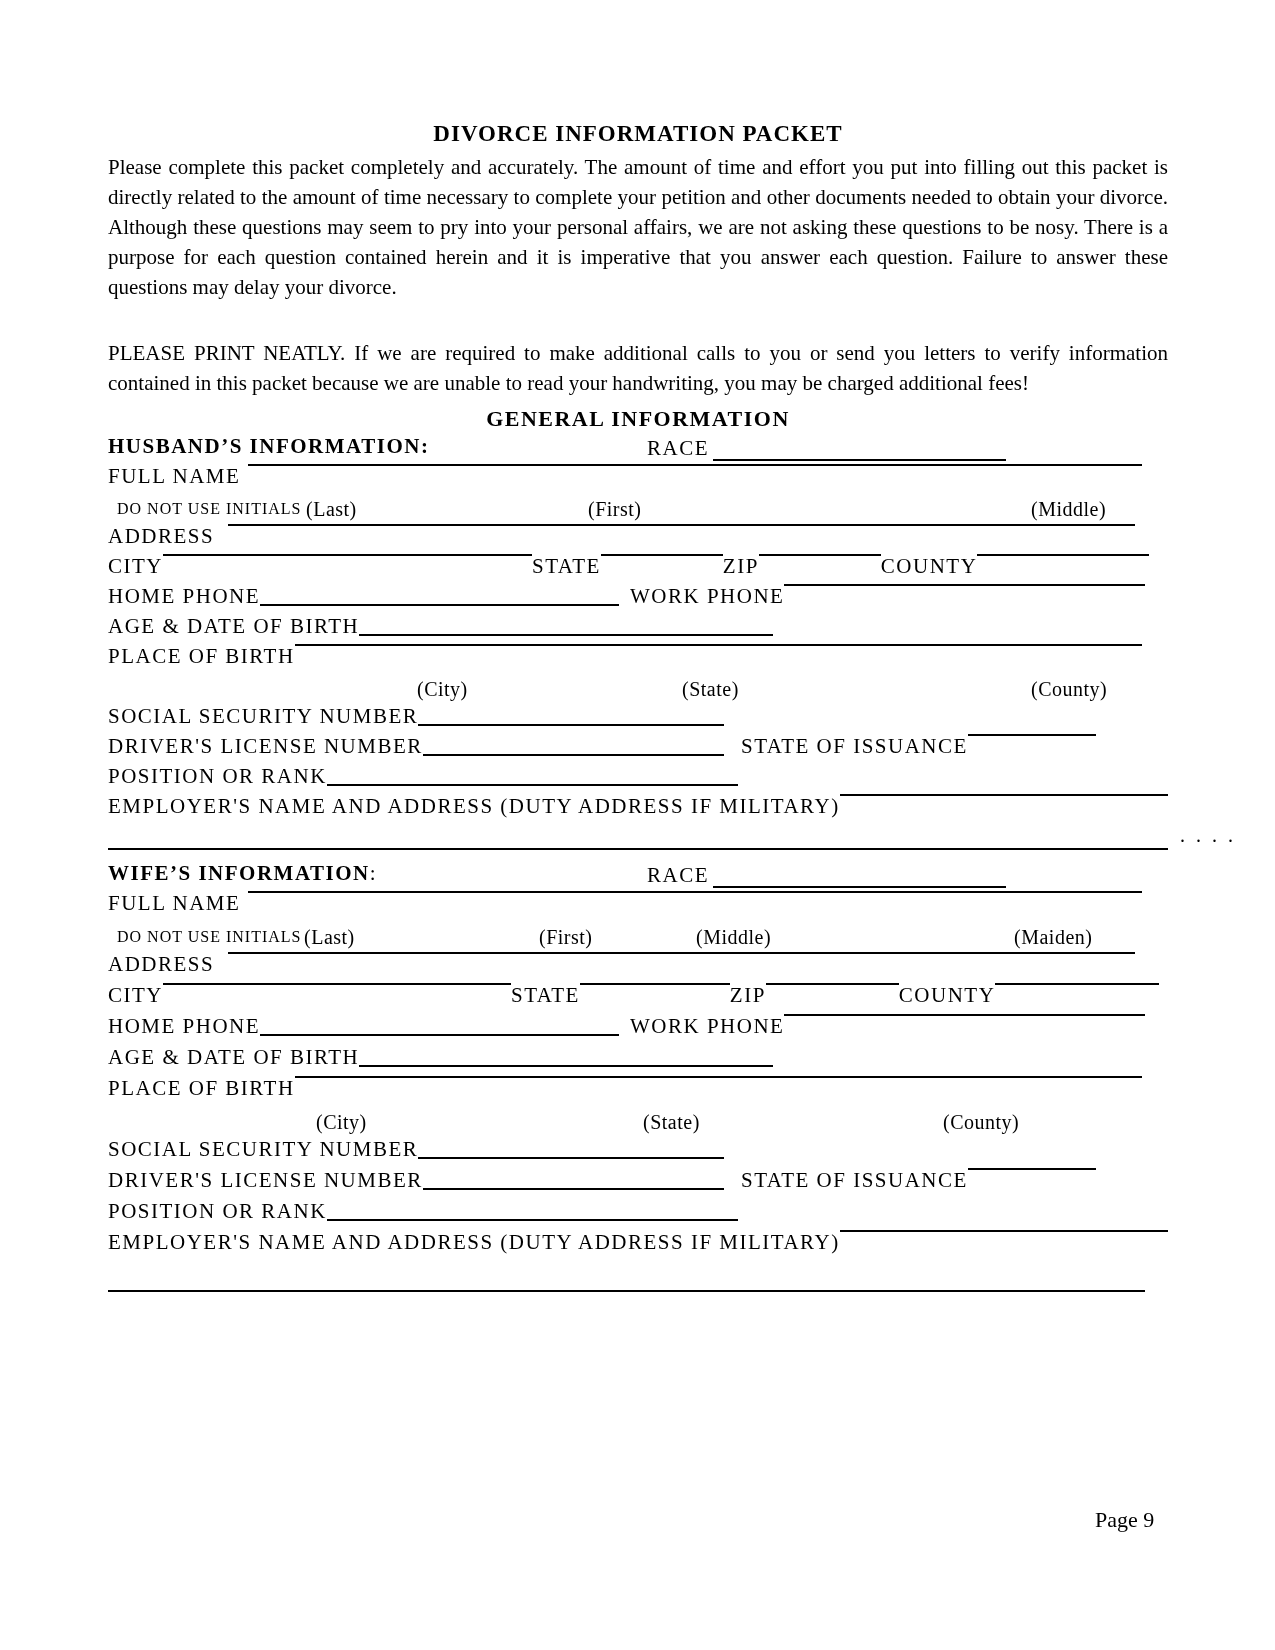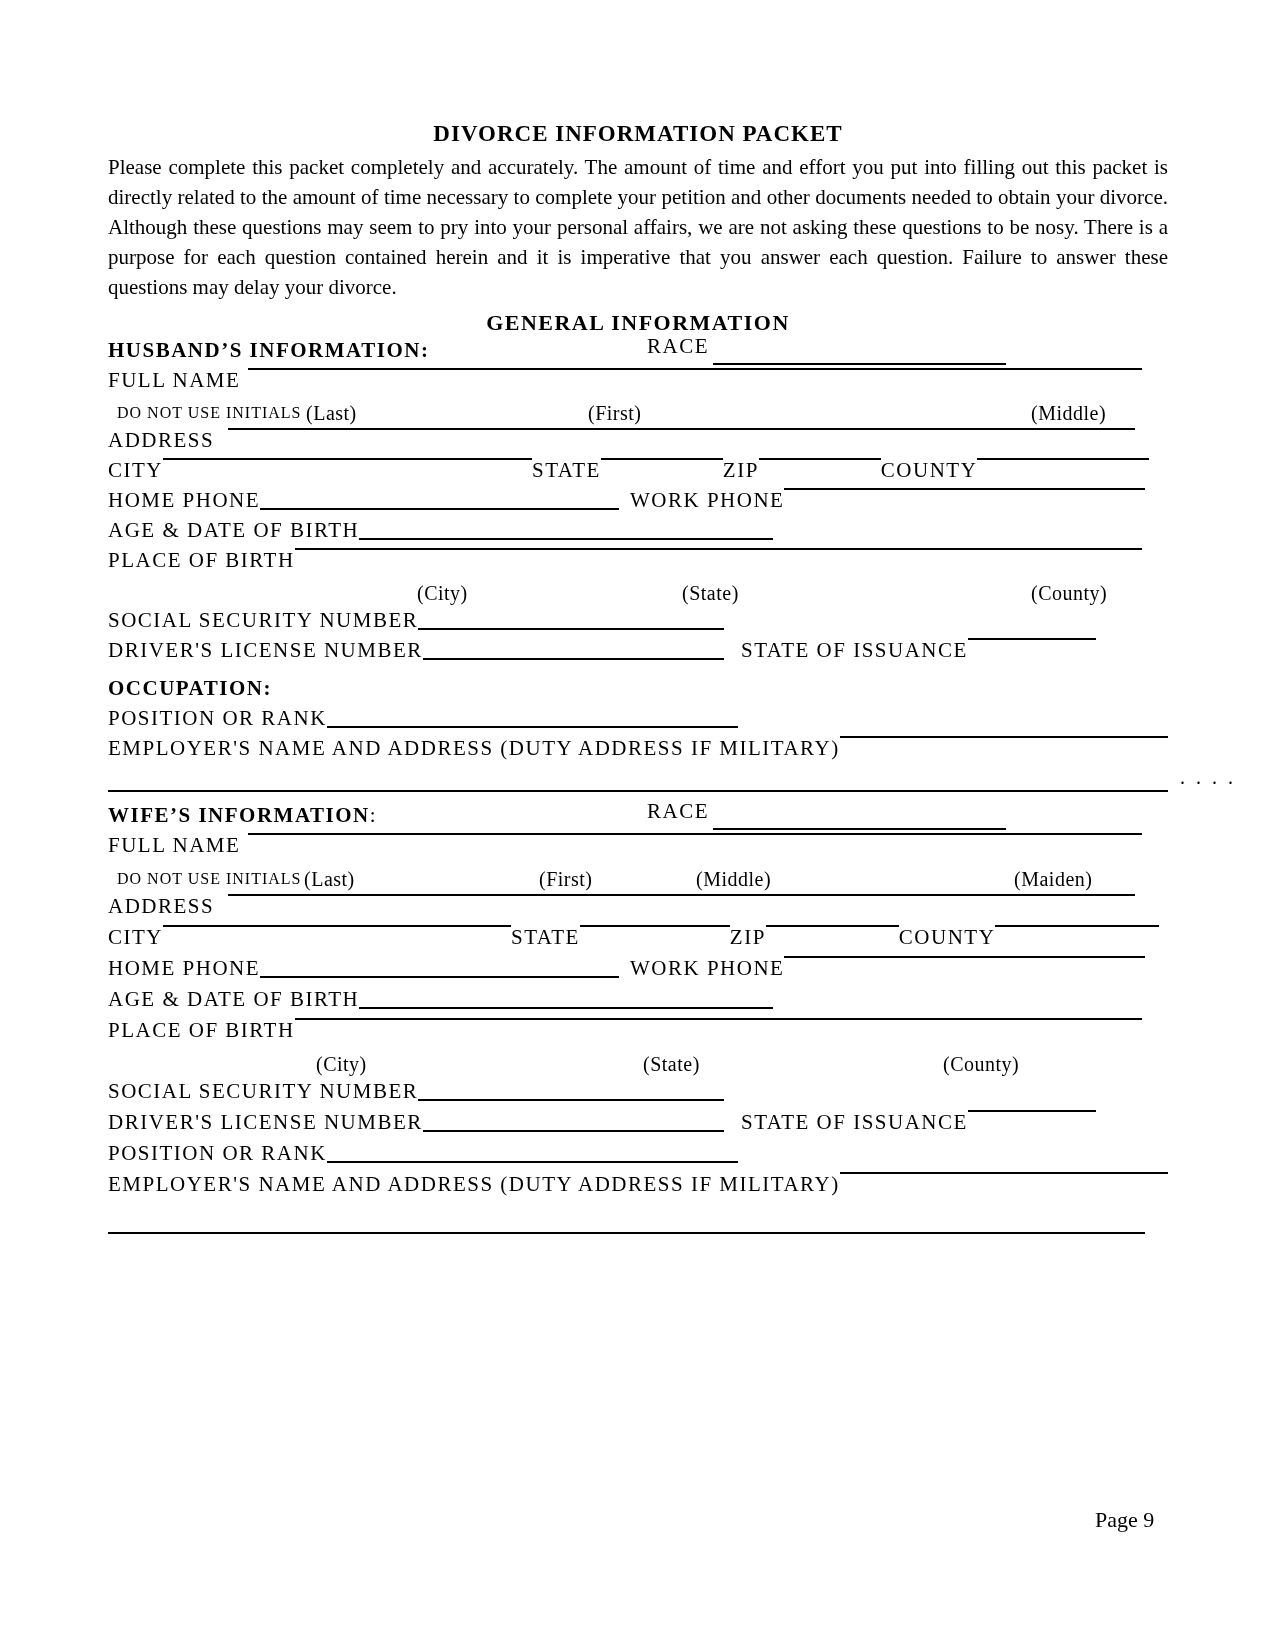--- a/index.html
+++ b/index.html
@@ -11,40 +11,41 @@
   .p1{margin-top:4px;}
   .p2{margin-top:36px;}
   .gen-head{text-align:center;font-weight:bold;font-size:22px;letter-spacing:1.5px;height:30px;line-height:30px;margin-top:6px;}
   .frow{position:relative;display:flex;align-items:flex-start;height:30px;font-size:21px;letter-spacing:1.5px;white-space:nowrap;}
   .wrow{height:31px;}
   .frow .lbl{line-height:25px;}
   .b{font-weight:bold;}
   .ln{border-bottom:2px solid #000;margin-bottom:3px;height:0;}
   .grow{flex:1 1 auto;}
   .fixw{display:flex;align-items:flex-end;}
-  .abs{position:absolute;bottom:9px;line-height:25px;}
+  .abs{position:absolute;bottom:3px;line-height:25px;}
   .absln{position:absolute;bottom:3px;border-bottom:2px solid #000;height:0;}
   .sub{position:relative;height:30px;font-size:20px;letter-spacing:0.5px;}
   .sub span{position:absolute;bottom:3px;line-height:24px;}
   .dnui{font-size:16px;letter-spacing:1px;}
   .cont-row{position:relative;display:flex;align-items:flex-end;height:26px;margin-top:3px;font-size:20px;}
   .dots{position:absolute;left:calc(100% + 12px);bottom:6px;letter-spacing:3px;white-space:nowrap;}
   .endline{margin-top:29px;width:1037px;border-top:2px solid #000;height:0;}
   .pageno{position:absolute;left:1095px;top:1508px;font-size:22px;line-height:24px;}
 </style>
 </head>
 <body>
 
 <div class="page">
   <div class="content">
 
     <div class="doc-title">DIVORCE INFORMATION PACKET</div>
 
     <p class="para p1">Please complete this packet completely and accurately.  The amount of time and effort you put into filling out this packet is directly related to the amount of time necessary to complete your petition and other documents needed to obtain your divorce.  Although these questions may seem to pry into your personal affairs, we are not asking these questions to be nosy.  There is a purpose for each question contained herein and it is imperative that you answer each question.  Failure to answer these questions may delay your divorce.</p>
 
+    <p class="para p2">PLEASE PRINT NEATLY.  If we are required to make additional calls to you or send you letters to verify information contained in this packet because we are unable to read your handwriting, you may be charged additional fees!</p>
 
     <div class="gen-head">GENERAL INFORMATION</div>
 
     <div class="frow">
       <span class="lbl b">HUSBAND’S INFORMATION:</span>
       <span class="abs" style="left:539px;">RACE</span>
       <div class="absln" style="left:605px;width:293px;"></div>
     </div>
 
     <div class="frow">
@@ -111,23 +112,20 @@
 
     <div class="frow">
       <div class="fixw" style="width:616px;">
         <span class="lbl">DRIVER'S LICENSE NUMBER</span>
         <div class="ln grow"></div>
       </div>
       <span class="lbl" style="margin-left:17px;">STATE OF ISSUANCE</span>
       <div class="ln grow" style="margin-right:72px;"></div>
     </div>
 
-    <div class="frow" style="margin-top:8px;">
-      <span class="lbl b">OCCUPATION:</span>
-    </div>
 
     <div class="frow">
       <div class="fixw" style="width:630px;">
         <span class="lbl">POSITION OR RANK</span>
         <div class="ln grow"></div>
       </div>
     </div>
 
     <div class="frow">
       <span class="lbl">EMPLOYER'S NAME AND ADDRESS (DUTY ADDRESS IF MILITARY)</span>

